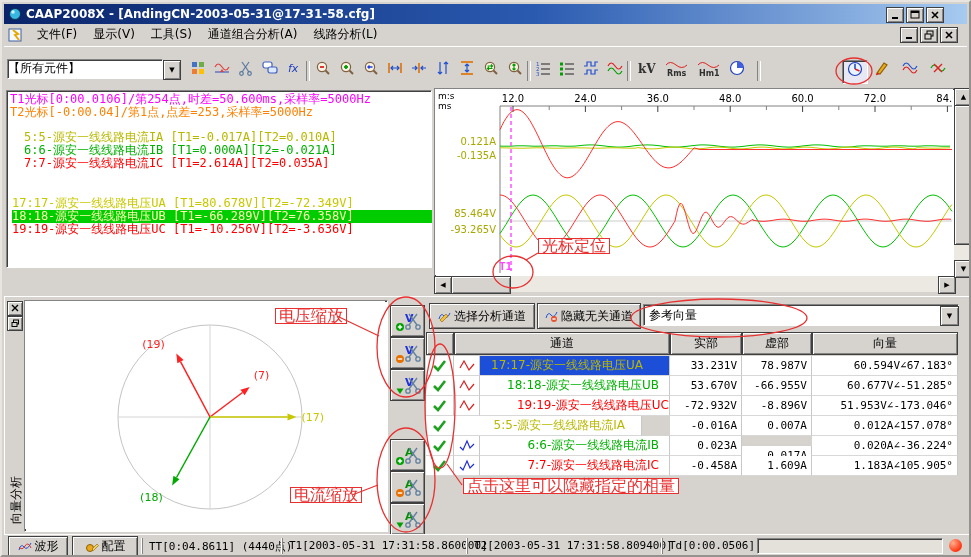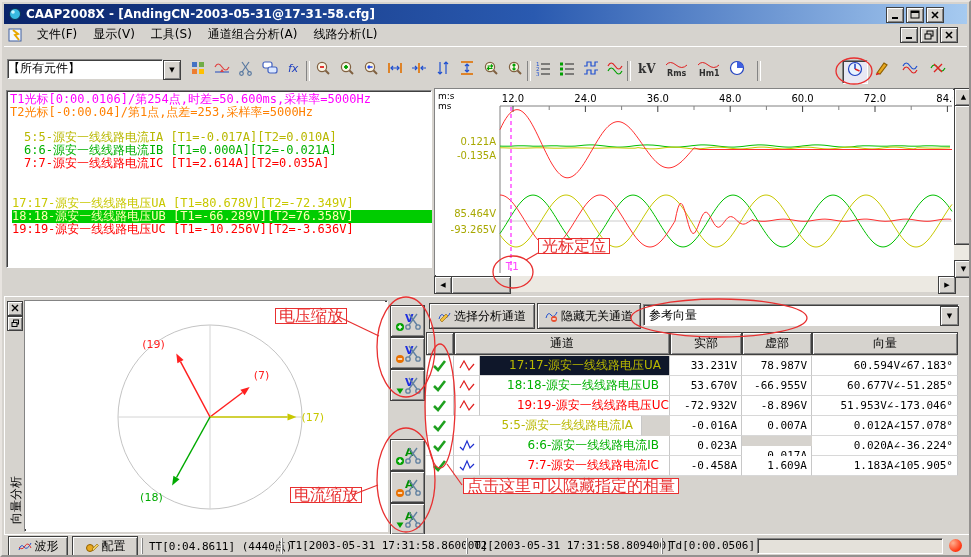--- a/index.html
+++ b/index.html
@@ -339,21 +339,21 @@
       <path d="M65.0,57.1L68.0,57.2L71.0,57.2L74.0,57.2L77.0,57.1L80.0,56.9L83.0,56.8L86.0,56.8L89.0,56.8L92.0,56.9L95.0,57.0L98.0,57.2L101.0,57.2L104.0,57.2L107.0,57.1L110.0,57.0L113.0,56.9L116.0,56.8L119.0,56.8L122.0,56.8L125.0,57.0L128.0,57.1L131.0,57.2L134.0,57.2L137.0,57.2L140.0,57.1L143.0,56.8L146.0,56.5L149.0,56.2L152.0,56.0L155.0,55.9L158.0,55.9L161.0,56.1L164.0,56.4L167.0,56.7L170.0,57.0L173.0,57.4L176.0,57.7L179.0,57.9L182.0,58.1L185.0,58.1L188.0,58.0L191.0,57.8L194.0,57.5L197.0,57.1L200.0,56.7L203.0,56.4L206.0,56.1L209.0,56.0L212.0,55.9L215.0,56.0L218.0,56.1L221.0,56.4L224.0,56.7L227.0,57.1L230.0,57.5L233.0,57.8L236.0,58.0L239.0,58.1L242.0,58.1L245.0,58.0L248.0,57.7L251.0,57.4L254.0,57.1L257.0,56.7L260.0,56.4L263.0,56.1L266.0,55.9L269.0,55.9L272.0,56.0L275.0,56.2L278.0,56.4L281.0,56.8L284.0,57.2L287.0,57.5L290.0,57.8L293.0,58.0L296.0,58.1L299.0,58.1L302.0,57.9L305.0,57.7L308.0,57.4L311.0,57.0L314.0,56.6L317.0,56.3L320.0,56.1L323.0,55.9L326.0,55.9L329.0,56.0L332.0,56.2L335.0,56.5L338.0,56.8L341.0,57.2L344.0,57.5L347.0,57.8L350.0,58.0L353.0,58.1L356.0,58.1L359.0,57.9L362.0,57.6L365.0,57.3L368.0,56.9L371.0,56.6L374.0,56.3L377.0,56.0L380.0,55.9L383.0,55.9L386.0,56.0L389.0,56.2L392.0,56.5L395.0,56.9L398.0,57.3L401.0,57.6L404.0,57.9L407.0,58.0L410.0,58.1L413.0,58.0L416.0,57.9L419.0,57.6L422.0,57.1L425.0,57.0L428.0,56.8L431.0,56.8L434.0,56.8L437.0,56.9L440.0,57.0L443.0,57.1L446.0,57.2L449.0,57.2L452.0,57.2L455.0,57.0L458.0,56.9L461.0,56.8L464.0,56.8L467.0,56.8L470.0,56.9L473.0,57.1L476.0,57.2L479.0,57.2L482.0,57.2L485.0,57.1L488.0,56.9L491.0,56.8L494.0,56.8L497.0,56.8L500.0,56.9L503.0,57.0L506.0,57.2L509.0,57.2L512.0,57.2L515.0,57.2" stroke="#00c000" fill="none"></path>
       <path d="M65.0,58.8L68.0,58.8L71.0,58.9L74.0,59.0L77.0,59.1L80.0,59.1L83.0,59.2L86.0,59.2L89.0,59.2L92.0,59.1L95.0,59.0L98.0,58.9L101.0,58.8L104.0,58.8L107.0,58.8L110.0,58.9L113.0,59.0L116.0,59.1L119.0,59.2L122.0,59.2L125.0,59.2L128.0,59.1L131.0,59.0L134.0,58.9L137.0,58.9L140.0,58.8L143.0,58.8L146.0,58.9L149.0,58.9L152.0,59.0L155.0,59.1L158.0,59.2L161.0,59.2L164.0,59.2L167.0,59.1L170.0,59.0L173.0,58.9L176.0,58.8L179.0,58.8L182.0,58.8L185.0,58.9L188.0,59.0L191.0,59.1L194.0,59.2L197.0,59.2L200.0,59.2L203.0,58.6L206.0,59.0L209.0,59.4L212.0,59.7L215.0,59.9L218.0,59.9L221.0,59.8L224.0,59.5L227.0,59.1L230.0,58.7L233.0,58.4L236.0,58.2L239.0,58.1L242.0,58.2L245.0,58.4L248.0,58.8L251.0,59.1L254.0,59.5L257.0,59.8L260.0,59.9L263.0,59.9L266.0,59.7L269.0,59.4L272.0,59.0L275.0,58.6L278.0,58.3L281.0,58.1L284.0,58.1L287.0,58.3L290.0,58.5L293.0,58.9L296.0,59.3L299.0,59.6L302.0,59.8L305.0,59.9L308.0,59.8L311.0,59.6L314.0,59.2L317.0,58.9L320.0,58.5L323.0,58.2L326.0,58.1L329.0,58.1L332.0,58.3L335.0,58.6L338.0,59.0L341.0,59.4L344.0,59.7L347.0,59.9L350.0,59.9L353.0,59.7L356.0,59.5L359.0,59.1L362.0,58.7L365.0,58.4L368.0,58.2L371.0,58.1L374.0,58.2L377.0,58.4L380.0,58.8L383.0,59.1L386.0,59.5L389.0,59.8L392.0,59.9L395.0,59.9L398.0,59.7L401.0,59.4L404.0,59.0L407.0,58.6L410.0,58.3L413.0,58.1L416.0,58.1L419.0,58.3L422.0,58.5L425.0,58.9L428.0,59.3L431.0,59.6L434.0,59.8L437.0,59.9L440.0,59.8L443.0,59.6L446.0,59.2L449.0,58.8L452.0,58.5L455.0,58.2L458.0,58.1L461.0,58.1L464.0,58.3L467.0,58.6L470.0,59.0L473.0,59.4L476.0,59.7L479.0,59.9L482.0,58.8L485.0,58.8L488.0,58.9L491.0,59.0L494.0,59.1L497.0,59.2L500.0,59.2L503.0,59.2L506.0,59.1L509.0,59.0L512.0,58.9L515.0,58.8" stroke="#c8c800" fill="none"></path>
       <path d="M65.0,40.6L67.0,36.4L69.0,32.6L71.0,29.3L73.0,26.5L75.0,24.2L77.0,22.4L79.0,21.3L81.0,20.7L83.0,20.7L85.0,21.2L87.0,22.4L89.0,24.0L91.0,26.2L93.0,28.8L95.0,31.8L97.0,35.2L99.0,38.9L101.0,42.8L103.0,46.9L105.0,51.1L107.0,55.4L109.0,59.6L111.0,63.7L113.0,67.7L115.0,71.5L117.0,75.0L119.0,78.1L121.0,81.0L123.0,83.4L125.0,85.4L127.0,87.0L129.0,88.1L131.0,88.7L133.0,88.8L135.0,88.4L137.0,87.6L139.0,86.3L141.0,84.7L143.0,82.6L145.0,80.2L147.0,77.5L149.0,74.5L151.0,71.3L153.0,68.0L155.0,64.5L157.0,61.1L159.0,57.6L161.0,54.1L163.0,50.8L165.0,47.7L167.0,44.7L169.0,42.0L171.0,39.6L173.0,37.5L175.0,35.8L177.0,34.4L179.0,33.4L181.0,32.8L183.0,32.6L185.0,32.8L187.0,33.4L189.0,34.4L191.0,35.7L193.0,37.3L195.0,39.2L197.0,41.4L199.0,43.8L201.0,46.4L203.0,49.1L205.0,51.9L207.0,54.8L209.0,57.6L211.0,60.5L213.0,63.2L215.0,65.9L217.0,68.3L219.0,70.6L221.0,72.7L223.0,74.4L225.0,76.0L227.0,77.2L229.0,78.1L231.0,78.6L233.0,78.9L235.0,78.8L237.0,78.4L239.0,77.7L241.0,76.7L243.0,75.4L245.0,73.9L247.0,72.2L249.0,70.2L251.0,68.1L253.0,65.9L255.0,63.6L257.0,61.3L259.0,58.9L265,60.5L517,60.5" stroke="#ff3030" fill="none"></path>
       <line x1="65" y1="132" x2="517" y2="132" stroke="#cccccc"></line>
       <path d="M65.0,144.5L67.0,141.6L69.0,138.5L71.0,135.3L73.0,132.0L75.0,128.7L77.0,125.5L79.0,122.4L81.0,119.5L83.0,116.7L85.0,114.2L87.0,112.0L89.0,110.0L91.0,108.5L93.0,107.3L95.0,106.5L97.0,106.1L99.0,106.1L101.0,106.5L103.0,107.3L105.0,108.5L107.0,110.0L109.0,112.0L111.0,114.2L113.0,116.7L115.0,119.5L117.0,122.4L119.0,125.5L121.0,128.7L123.0,132.0L125.0,135.3L127.0,138.5L129.0,141.6L131.0,144.5L133.0,147.3L135.0,149.8L137.0,152.0L139.0,154.0L141.0,155.5L143.0,156.7L145.0,157.5L147.0,157.9L149.0,157.9L151.0,157.5L153.0,156.7L155.0,155.5L157.0,154.0L159.0,152.0L161.0,149.8L163.0,147.3L165.0,144.5L167.0,141.6L169.0,138.5L171.0,135.3L173.0,132.0L175.0,128.7L177.0,125.5L179.0,122.4L181.0,119.5L183.0,116.7L185.0,114.2L187.0,112.0L189.0,110.0L191.0,108.5L193.0,107.3L195.0,106.5L197.0,106.1L199.0,106.1L201.0,106.5L203.0,107.3L205.0,108.5L207.0,110.0L209.0,112.0L211.0,114.2L213.0,116.7L215.0,119.5L217.0,122.4L219.0,125.5L221.0,128.7L223.0,132.0L225.0,135.3L227.0,138.5L229.0,141.6L231.0,144.5L233.0,147.3L235.0,149.8L237.0,152.0L239.0,154.0L241.0,155.5L243.0,156.7L245.0,157.5L247.0,157.9L249.0,157.9L251.0,157.5L253.0,156.7L255.0,155.5L257.0,154.0L259.0,152.0L261.0,149.8L263.0,147.3L265.0,144.5L267.0,141.6L269.0,138.5L271.0,135.3L273.0,132.0L275.0,128.7L277.0,125.5L279.0,122.4L281.0,119.5L283.0,116.7L285.0,114.2L287.0,112.0L289.0,110.0L291.0,108.5L293.0,107.3L295.0,106.5L297.0,106.1L299.0,106.1L301.0,106.5L303.0,107.3L305.0,108.5L307.0,110.0L309.0,112.0L311.0,114.2L313.0,116.7L315.0,119.5L317.0,122.4L319.0,125.5L321.0,128.7L323.0,132.0L325.0,135.3L327.0,138.5L329.0,141.6L331.0,144.5L333.0,147.3L335.0,149.8L337.0,152.0L339.0,154.0L341.0,155.5L343.0,156.7L345.0,157.5L347.0,157.9L349.0,157.9L351.0,157.5L353.0,156.7L355.0,155.5L357.0,154.0L359.0,152.0L361.0,149.8L363.0,147.3L365.0,144.5L367.0,141.6L369.0,138.5L371.0,135.3L373.0,132.0L375.0,128.7L377.0,125.5L379.0,122.4L381.0,119.5L383.0,116.7L385.0,114.2L387.0,112.0L389.0,110.0L391.0,108.5L393.0,107.3L395.0,106.5L397.0,106.1L399.0,106.1L401.0,106.5L403.0,107.3L405.0,108.5L407.0,110.0L409.0,112.0L411.0,114.2L413.0,116.7L415.0,119.5L417.0,122.4L419.0,125.5L421.0,128.7L423.0,132.0L425.0,135.3L427.0,138.5L429.0,141.6L431.0,144.5L433.0,147.3L435.0,149.8L437.0,152.0L439.0,154.0L441.0,155.5L443.0,156.7L445.0,157.5L447.0,157.9L449.0,157.9L451.0,157.5L453.0,156.7L455.0,155.5L457.0,154.0L459.0,152.0L461.0,149.8L463.0,147.3L465.0,144.5L467.0,141.6L469.0,138.5L471.0,135.3L473.0,132.0L475.0,128.7L477.0,125.5L479.0,122.4L481.0,119.5L483.0,116.7L485.0,114.2L487.0,112.0L489.0,110.0L491.0,108.5L493.0,107.3L495.0,106.5L497.0,106.1L499.0,106.1L501.0,106.5L503.0,107.3L505.0,108.5L507.0,110.0L509.0,112.0L511.0,114.2L513.0,116.7L515.0,119.5L517.0,122.4" stroke="#00c000" fill="none"></path>
       <path d="M65.0,145.9L67.0,148.6L69.0,151.0L71.0,153.0L73.0,154.8L75.0,156.2L77.0,157.2L79.0,157.8L81.0,158.0L83.0,157.8L85.0,157.2L87.0,156.2L89.0,154.8L91.0,153.0L93.0,151.0L95.0,148.6L97.0,145.9L99.0,143.1L101.0,140.0L103.0,136.9L105.0,133.6L107.0,130.4L109.0,127.1L111.0,124.0L113.0,120.9L115.0,118.1L117.0,115.4L119.0,113.0L121.0,111.0L123.0,109.2L125.0,107.8L127.0,106.8L129.0,106.2L131.0,106.0L133.0,106.2L135.0,106.8L137.0,107.8L139.0,109.2L141.0,111.0L143.0,113.0L145.0,115.4L147.0,118.1L149.0,120.9L151.0,124.0L153.0,127.1L155.0,130.4L157.0,133.6L159.0,136.9L161.0,140.0L163.0,143.1L165.0,145.9L167.0,148.6L169.0,151.0L171.0,153.0L173.0,154.8L175.0,156.2L177.0,157.2L179.0,157.8L181.0,158.0L183.0,157.8L185.0,157.2L187.0,156.2L189.0,154.8L191.0,153.0L193.0,151.0L195.0,148.6L197.0,145.9L199.0,143.1L201.0,140.0L203.0,136.9L205.0,133.6L207.0,130.4L209.0,127.1L211.0,124.0L213.0,120.9L215.0,118.1L217.0,115.4L219.0,113.0L221.0,111.0L223.0,109.2L225.0,107.8L227.0,106.8L229.0,106.2L231.0,106.0L233.0,106.2L235.0,106.8L237.0,107.8L239.0,109.2L241.0,111.0L243.0,113.0L245.0,115.4L247.0,118.1L249.0,120.9L251.0,124.0L253.0,127.1L255.0,130.4L257.0,133.6L259.0,136.9L261.0,140.0L263.0,143.1L265.0,145.9L267.0,148.6L269.0,151.0L271.0,153.0L273.0,154.8L275.0,156.2L277.0,157.2L279.0,157.8L281.0,158.0L283.0,157.8L285.0,157.2L287.0,156.2L289.0,154.8L291.0,153.0L293.0,151.0L295.0,148.6L297.0,145.9L299.0,143.1L301.0,140.0L303.0,136.9L305.0,133.6L307.0,130.4L309.0,127.1L311.0,124.0L313.0,120.9L315.0,118.1L317.0,115.4L319.0,113.0L321.0,111.0L323.0,109.2L325.0,107.8L327.0,106.8L329.0,106.2L331.0,106.0L333.0,106.2L335.0,106.8L337.0,107.8L339.0,109.2L341.0,111.0L343.0,113.0L345.0,115.4L347.0,118.1L349.0,120.9L351.0,124.0L353.0,127.1L355.0,130.4L357.0,133.6L359.0,136.9L361.0,140.0L363.0,143.1L365.0,145.9L367.0,148.6L369.0,151.0L371.0,153.0L373.0,154.8L375.0,156.2L377.0,157.2L379.0,157.8L381.0,158.0L383.0,157.8L385.0,157.2L387.0,156.2L389.0,154.8L391.0,153.0L393.0,151.0L395.0,148.6L397.0,145.9L399.0,143.1L401.0,140.0L403.0,136.9L405.0,133.6L407.0,130.4L409.0,127.1L411.0,124.0L413.0,120.9L415.0,118.1L417.0,115.4L419.0,113.0L421.0,111.0L423.0,109.2L425.0,107.8L427.0,106.8L429.0,106.2L431.0,106.0L433.0,106.2L435.0,106.8L437.0,107.8L439.0,109.2L441.0,111.0L443.0,113.0L445.0,115.4L447.0,118.1L449.0,120.9L451.0,124.0L453.0,127.1L455.0,130.4L457.0,133.6L459.0,136.9L461.0,140.0L463.0,143.1L465.0,145.9L467.0,148.6L469.0,151.0L471.0,153.0L473.0,154.8L475.0,156.2L477.0,157.2L479.0,157.8L481.0,158.0L483.0,157.8L485.0,157.2L487.0,156.2L489.0,154.8L491.0,153.0L493.0,151.0L495.0,148.6L497.0,145.9L499.0,143.1L501.0,140.0L503.0,136.9L505.0,133.6L507.0,130.4L509.0,127.1L511.0,124.0L513.0,120.9L515.0,118.1L517.0,115.4" stroke="#c8c800" fill="none"></path>
       <path d="M65.0,106.0L67.0,106.2L69.0,106.8L71.0,107.8L73.0,109.2L75.0,111.0L77.0,113.0L79.0,115.4L81.0,118.1L83.0,120.9L85.0,124.0L87.0,127.1L89.0,130.4L91.0,133.6L93.0,136.9L95.0,140.0L97.0,143.1L99.0,145.9L101.0,148.6L103.0,151.0L105.0,153.0L107.0,154.8L109.0,156.2L111.0,157.2L113.0,157.8L115.0,158.0L117.0,157.8L119.0,157.2L121.0,156.2L123.0,154.8L125.0,153.0L127.0,151.0L129.0,148.6L131.0,145.9L133.0,143.1L135.0,140.0L137.0,136.9L139.0,133.6L141.0,130.4L143.0,127.1L145.0,124.0L147.0,120.9L149.0,118.1L151.0,115.4L153.0,113.0L155.0,111.0L157.0,109.2L159.0,107.8L161.0,106.8L163.0,106.2L165.0,106.0L167.0,106.2L169.0,106.8L171.0,107.8L173.0,109.2L175.0,111.0L177.0,113.0L179.0,115.4L181.0,118.1L183.0,120.9L185.0,124.0L187.0,127.1L189.0,130.4L191.0,133.6L193.0,136.9L195.0,140.0L197.0,143.1L199.0,145.9L201.0,148.6L203.0,151.0L205.0,153.0L207.0,154.8L209.0,156.2L211.0,157.2L213.0,157.8L215.0,158.0L217.0,157.8L219.0,157.2L221.0,156.2L223.0,154.8L225.0,153.0L227.0,151.0L229.0,148.6L231.0,145.9L233.0,143.1L235.0,140.0L237.0,136.9L239.0,133.6L240.0,132.0L241.5,124.6L243.0,118.8L244.5,115.2L246.0,114.3L247.5,115.8L249.0,119.4L250.5,124.4L252.0,130.1L253.5,135.6L255.0,140.1L256.5,143.2L258.0,144.5L259.5,144.0L261.0,141.9L262.5,138.6L264.0,134.7L265.5,130.7L267.0,127.2L268.5,124.7L270.0,123.3L271.5,123.3L273.0,124.4L274.5,126.5L276.0,129.2L277.5,132.0L279.0,134.6L280.5,136.7L282.0,137.9L283.5,138.3L285.0,137.7L286.5,136.4L288.0,134.7L289.5,132.7L291.0,130.7L292.5,129.1L294.0,128.0L295.5,127.6L297.0,127.8L298.5,128.5L300.0,129.7L301.5,131.1L303.0,132.5L304.5,133.7L306.0,134.6L307.5,135.1L309.0,135.1L310.5,134.7L312.0,133.9L313.5,133.0L315.0,132.0L316.5,131.1L318.0,130.4L318.0,131.2L321.0,131.7L324.0,132.1L327.0,132.3L330.0,132.3L333.0,132.0L336.0,131.6L339.0,131.1L342.0,130.6L345.0,130.3L348.0,130.1L351.0,130.2L354.0,130.5L357.0,130.9L360.0,131.4L363.0,131.9L366.0,132.2L369.0,132.3L372.0,132.2L375.0,131.9L378.0,131.4L381.0,130.9L384.0,130.5L387.0,130.2L390.0,130.1L393.0,130.3L396.0,130.6L399.0,131.1L402.0,131.6L405.0,132.0L408.0,132.3L411.0,132.3L414.0,132.1L417.0,131.7L420.0,131.2L423.0,130.7L426.0,130.3L429.0,130.1L432.0,130.1L435.0,130.4L438.0,130.8L441.0,131.3L444.0,131.8L447.0,132.1L450.0,132.3L453.0,132.2L456.0,132.0L459.0,131.5L462.0,131.0L465.0,130.6L468.0,130.2L471.0,130.1L474.0,130.2L477.0,130.5L480.0,131.0L483.0,131.5L486.0,131.9L489.0,132.2L492.0,132.3L495.0,132.2L498.0,131.8L501.0,131.3L504.0,130.8L507.0,130.4L510.0,130.2L513.0,130.1L516.0,130.3" stroke="#ff3030" fill="none"></path>
       <line x1="76" y1="18" x2="76" y2="182" stroke="#ff44ff" stroke-width="1.4" stroke-dasharray="4,3"></line>
     </svg>
 </div>
-<div class="abs" id="t1-label" style="left:497px;top:258px;width:26px;text-align:center;color:#ff44ff;font-weight:normal;font-size:11px;font-family:'DejaVu Sans Mono',monospace">T1</div>
+<div class="abs" id="t1-label" style="left:497px;top:258px;width:26px;color:#ff44ff;font-weight:bold;font-size:11px;font-family:'DejaVu Sans Mono',monospace">T1</div>
 
 <div class="abs scroll" style="left:432px;top:274px;width:520px;height:16px">
   <div class="btn3d sarrow abs" style="left:0;top:0;width:16px;height:16px">◀</div>
   <div class="btn3d abs" style="left:17px;top:0;width:58px;height:16px"></div>
   <div class="btn3d sarrow abs" style="left:504px;top:0;width:16px;height:16px">▶</div>
 </div>
 
 <div class="abs scroll" style="left:952px;top:86px;width:17px;height:188px">
   <div class="btn3d sarrow abs" style="left:0;top:0;width:17px;height:16px">▲</div>
   <div class="btn3d abs" style="left:0;top:17px;width:17px;height:138px"></div>
@@ -506,21 +506,21 @@
     <div class="cell" style="left:424px;top:354px;width:28px;justify-content:center;background:#fff">
       <svg width="15" height="14">
         <path d="M2 7 L6 11 L13 2" stroke="#20a020" stroke-width="2.6" fill="none"></path>
       </svg>
     </div>
     <div class="cell" style="left:452px;top:354px;width:26px;justify-content:center;background:#fff">
       <svg width="16" height="13">
         <path d="M1 9 L5 2 L10 11 L15 5" stroke="#e02020" fill="none" stroke-width="1.2"></path>
       </svg>
     </div>
-    <div class="cell" style="left:478px;top:354px;width:190px;justify-content:flex-end;padding-right:8px;background:#0f172a;color:#b8b800">17:17-源安一线线路电压UA</div>
+    <div class="cell" style="left:478px;top:354px;width:190px;justify-content:flex-end;padding-right:26px;background:#1d4ed8;color:#b8b800">17:17-源安一线线路电压UA</div>
     <div class="cell num" style="left:668px;top:354px;width:72px;background:#fff">33.231V</div>
     <div class="cell num" style="left:740px;top:354px;width:70px;background:#fff">78.987V</div>
     <div class="cell num" style="left:810px;top:354px;width:146px;background:#fff">60.594V∠67.183°</div>
     <div class="cell" style="left:424px;top:374px;width:28px;justify-content:center;background:#fff">
       <svg width="15" height="14">
         <path d="M2 7 L6 11 L13 2" stroke="#20a020" stroke-width="2.6" fill="none"></path>
       </svg>
     </div>
     <div class="cell" style="left:452px;top:374px;width:26px;justify-content:center;background:#fff">
       <svg width="16" height="13">
@@ -548,21 +548,21 @@
     <div class="cell" style="left:424px;top:414px;width:28px;justify-content:center;background:#fff">
       <svg width="15" height="14">
         <path d="M2 7 L6 11 L13 2" stroke="#20a020" stroke-width="2.6" fill="none"></path>
       </svg>
     </div>
     <div class="cell" style="left:452px;top:414px;width:26px;justify-content:center;background:#fff">
       <svg width="16" height="13">
         <path d="M1 8 L4 11 L8 2 L11 9 L15 5" stroke="#2030d0" fill="none" stroke-width="1.2"></path>
       </svg>
     </div>
-    <div class="cell" style="left:450px;top:414px;width:190px;justify-content:flex-end;padding-right:8px;background:#fff;color:#b8b800">5:5-源安一线线路电流IA</div>
+    <div class="cell" style="left:450px;top:414px;width:190px;justify-content:flex-end;padding-right:16px;background:#fff;color:#b8b800">5:5-源安一线线路电流IA</div>
     <div class="cell num" style="left:668px;top:414px;width:72px;background:#fff">-0.016A</div>
     <div class="cell num" style="left:740px;top:414px;width:70px;background:#fff">0.007A</div>
     <div class="cell num" style="left:810px;top:414px;width:146px;background:#fff">0.012A∠157.078°</div>
     <div class="cell" style="left:424px;top:434px;width:28px;justify-content:center;background:#fff">
       <svg width="15" height="14">
         <path d="M2 7 L6 11 L13 2" stroke="#20a020" stroke-width="2.6" fill="none"></path>
       </svg>
     </div>
     <div class="cell" style="left:452px;top:434px;width:26px;justify-content:center;background:#fff">
       <svg width="16" height="13">

